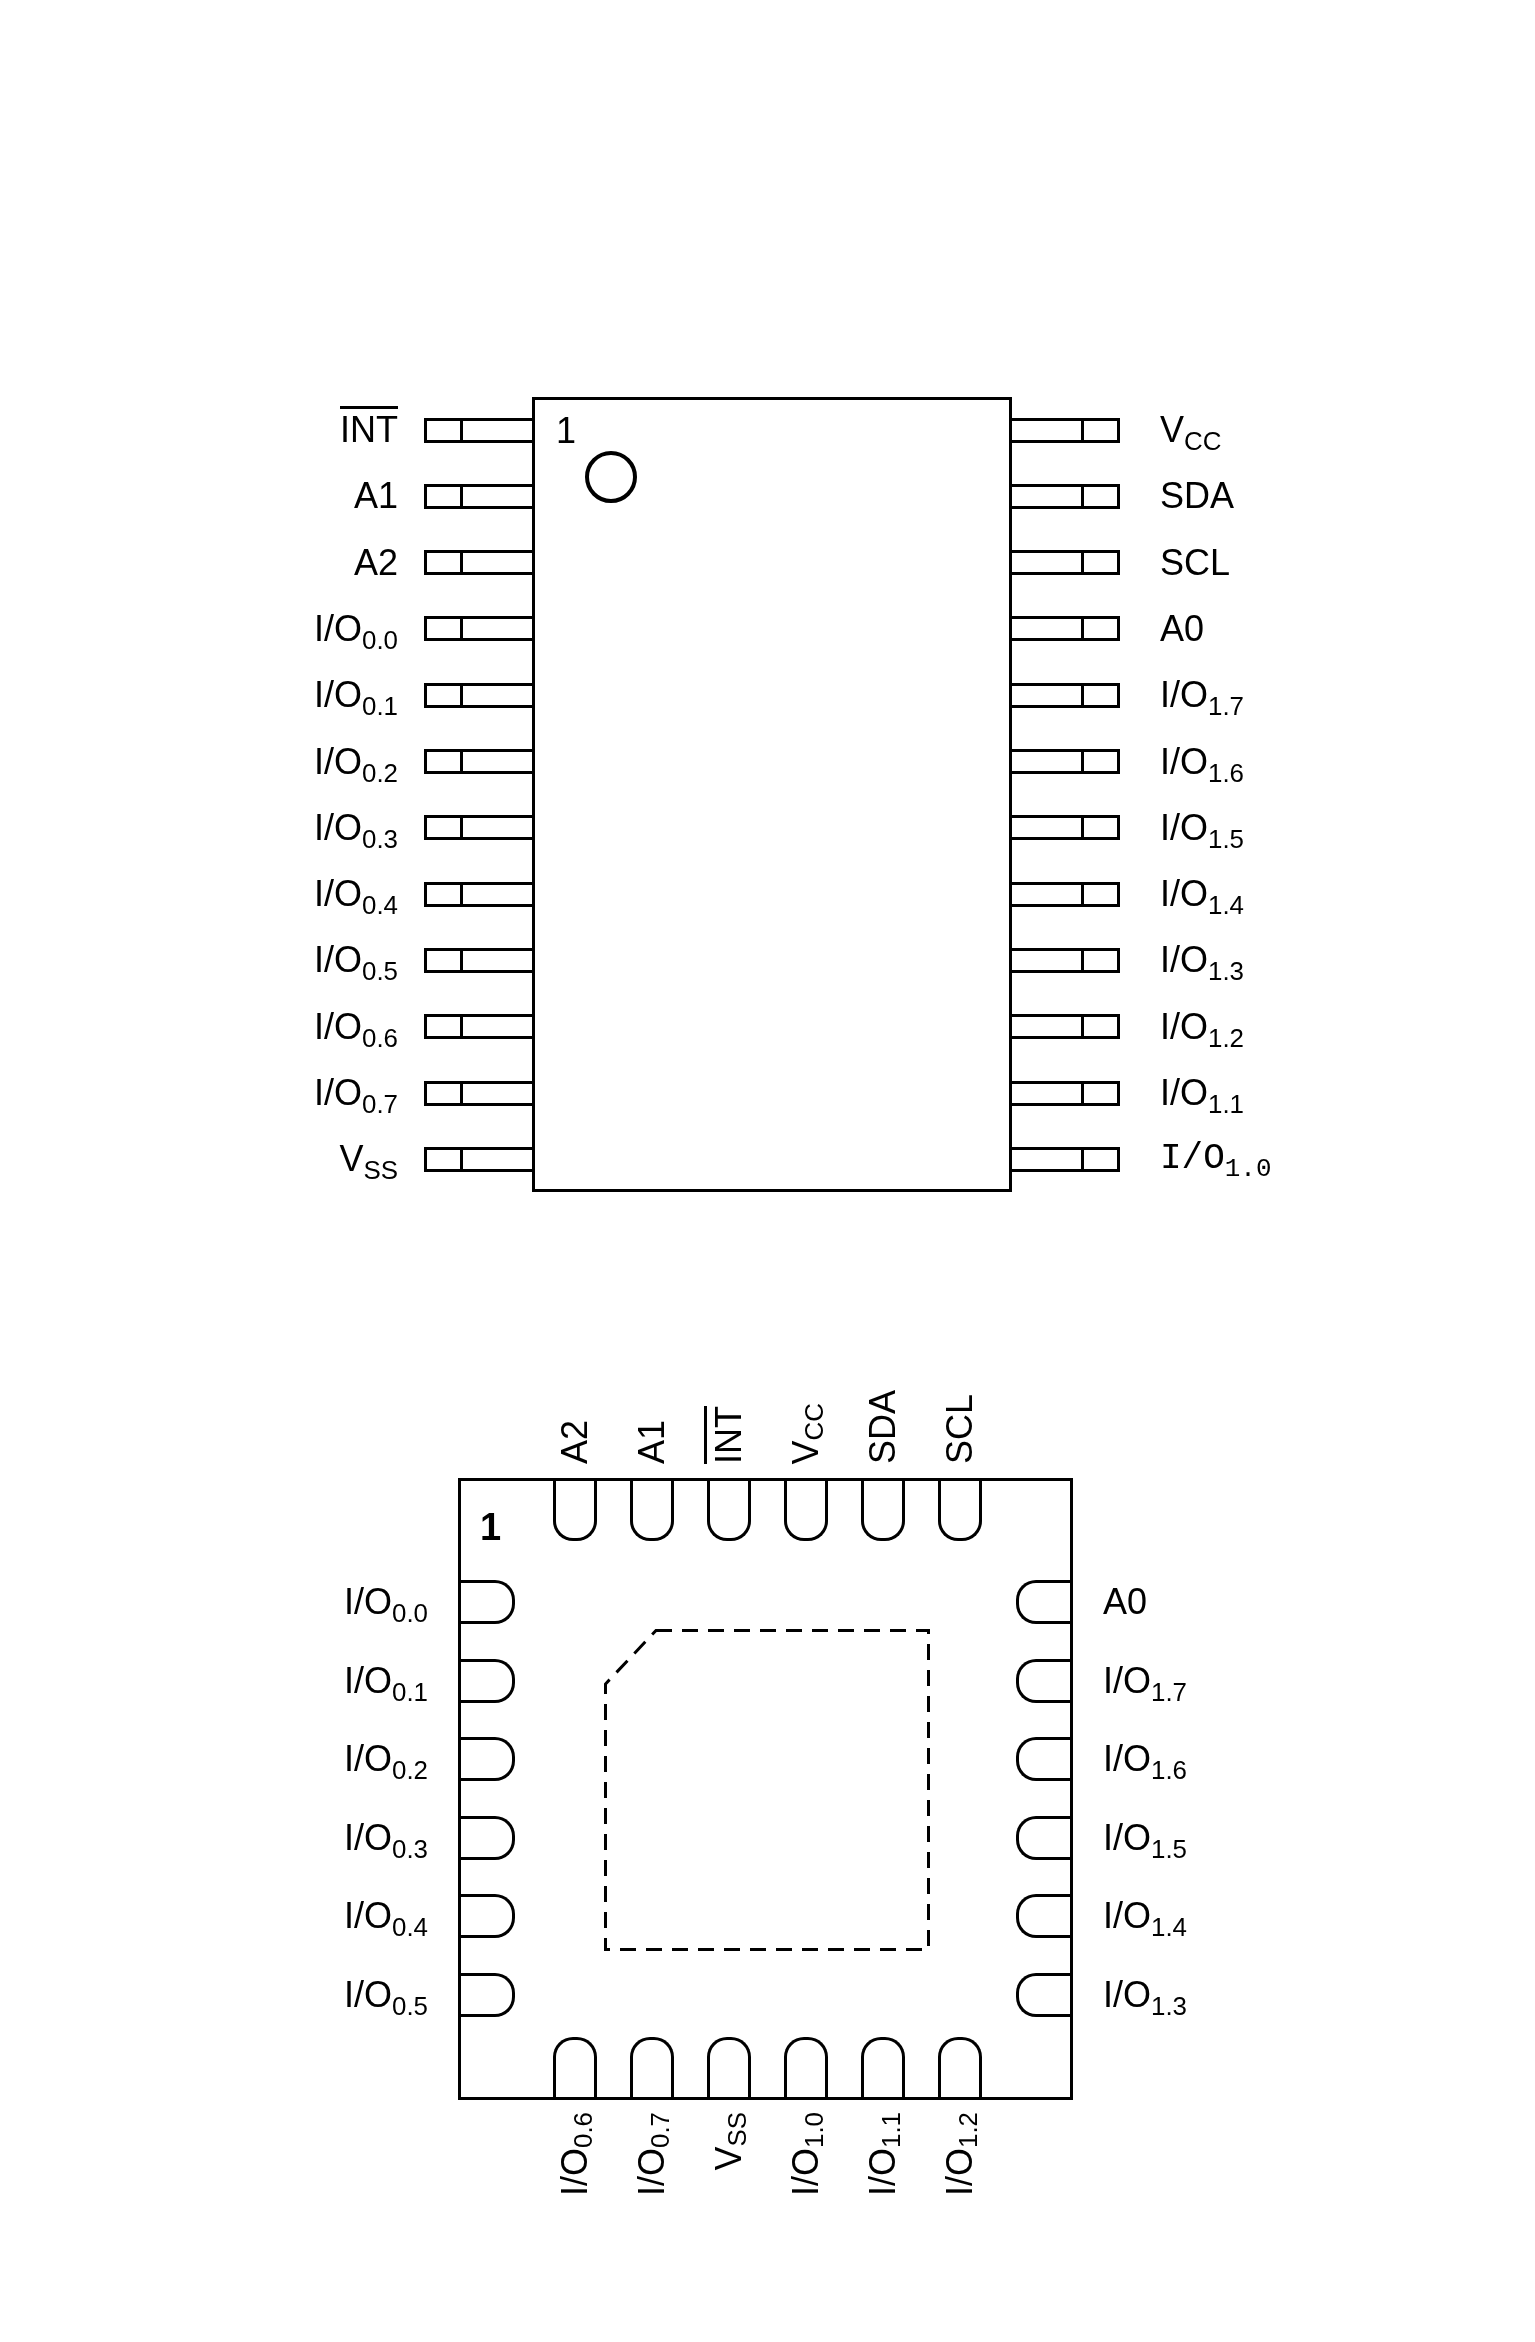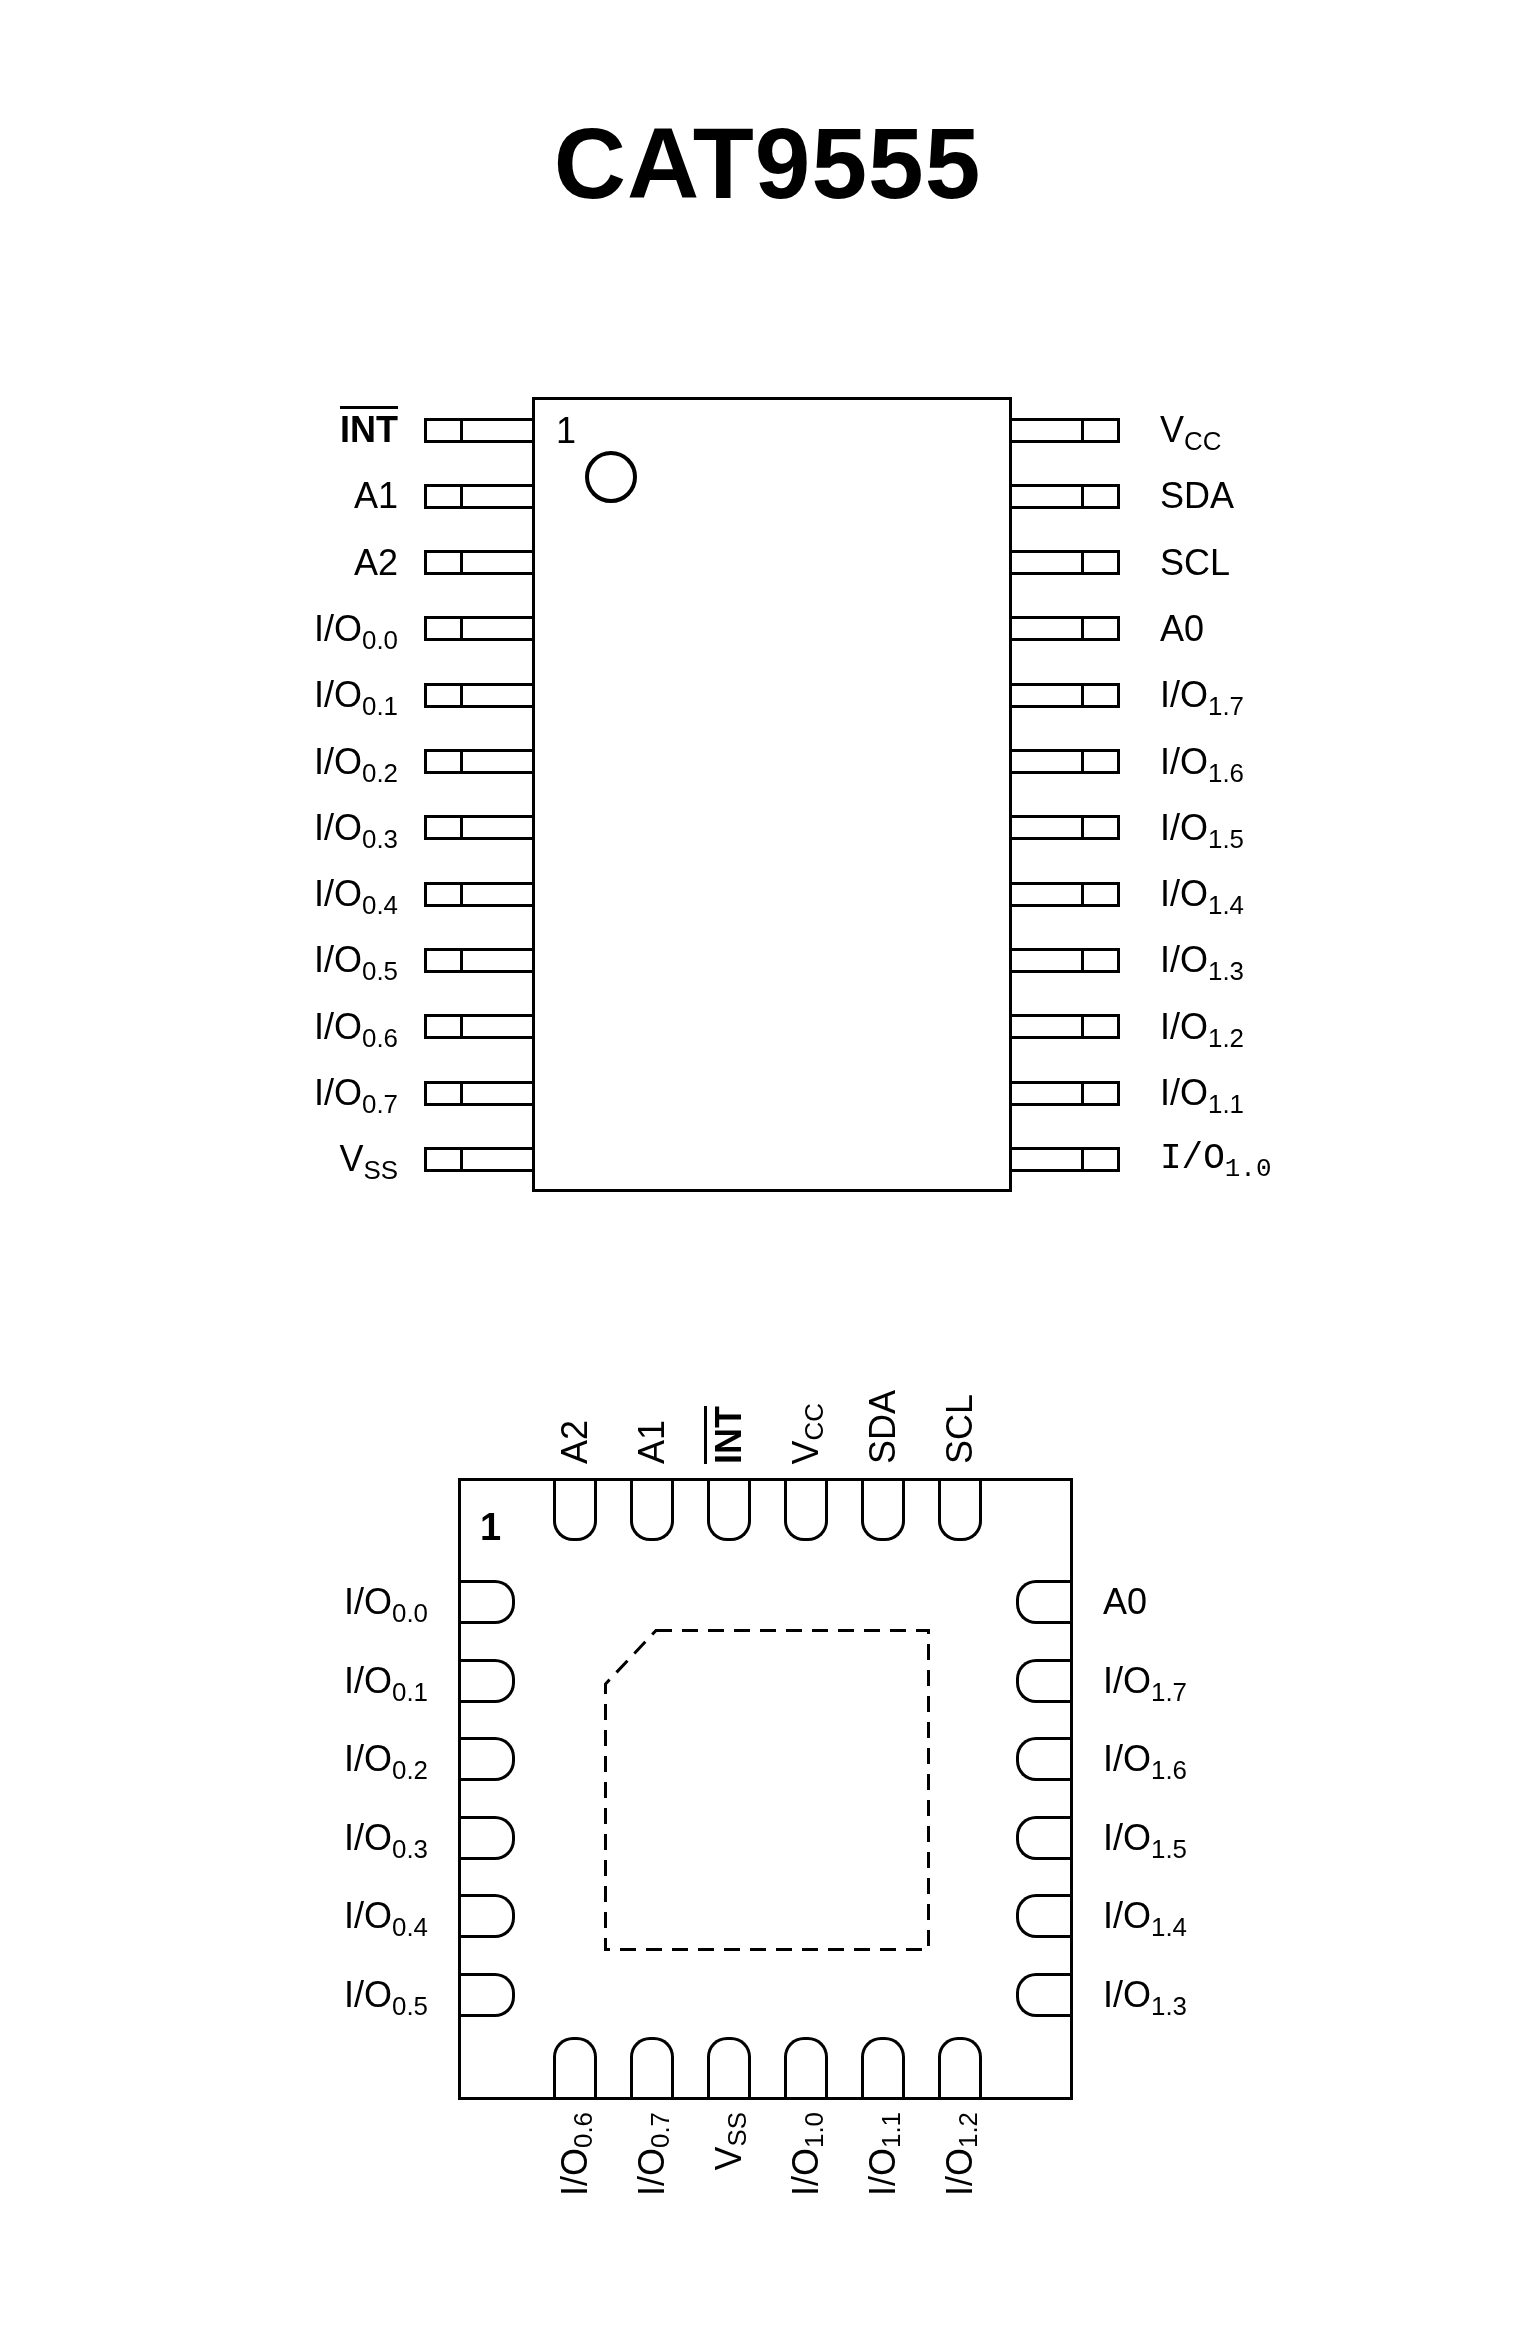--- a/index.html
+++ b/index.html
@@ -38,38 +38,37 @@
   .hlabel {
     position:absolute; font-size:36px; line-height:42px; height:42px;
     white-space:nowrap;
   }
   .vlabel {
     position:absolute; font-size:36px; line-height:40px;
     writing-mode:vertical-rl; transform:rotate(180deg);
     white-space:nowrap;
   }
   sub { font-size:0.72em; }
-  .ol { text-decoration:overline; text-decoration-thickness:3px;font-weight:bold; }
+  .ol { text-decoration:overline; text-decoration-thickness:3px; }
   .vlabel .ol { text-decoration:overline; text-decoration-thickness:3px; }
 
   .pin1 { position:absolute; white-space:nowrap; }
   #soic-pin1 { left:556px; top:410px; font-size:36px; font-weight:500; }
   #qfn-pin1  { left:480px; top:1506px; font-size:38px; font-weight:700; }
   #pin1-circle {
     position:absolute; left:585px; top:451px; width:52px; height:52px;
     border:4px solid #000; border-radius:50%; background:#ffffff;
   }
   #pad-outline { position:absolute; left:604px; top:1629px; }
 </style>
 </head>
 <body>
 
 <div id="stage">
 
-  <div class="title">CAT9555</div>
 
   <div id="soic-body" class="body-outline"></div>
   <span id="soic-pin1" class="pin1">1</span>
   <div id="pin1-circle"></div>
 
   <div id="qfn-body" class="body-outline"></div>
   <span id="qfn-pin1" class="pin1">1</span>
   <svg id="pad-outline" width="326" height="322" viewBox="0 0 326 322">
     <path d="M 52 1.5 L 324.5 1.5 L 324.5 320.5 L 1.5 320.5 L 1.5 55 Z" fill="none" stroke="#000000" stroke-width="3" stroke-dasharray="16 10"></path>
   </svg>

